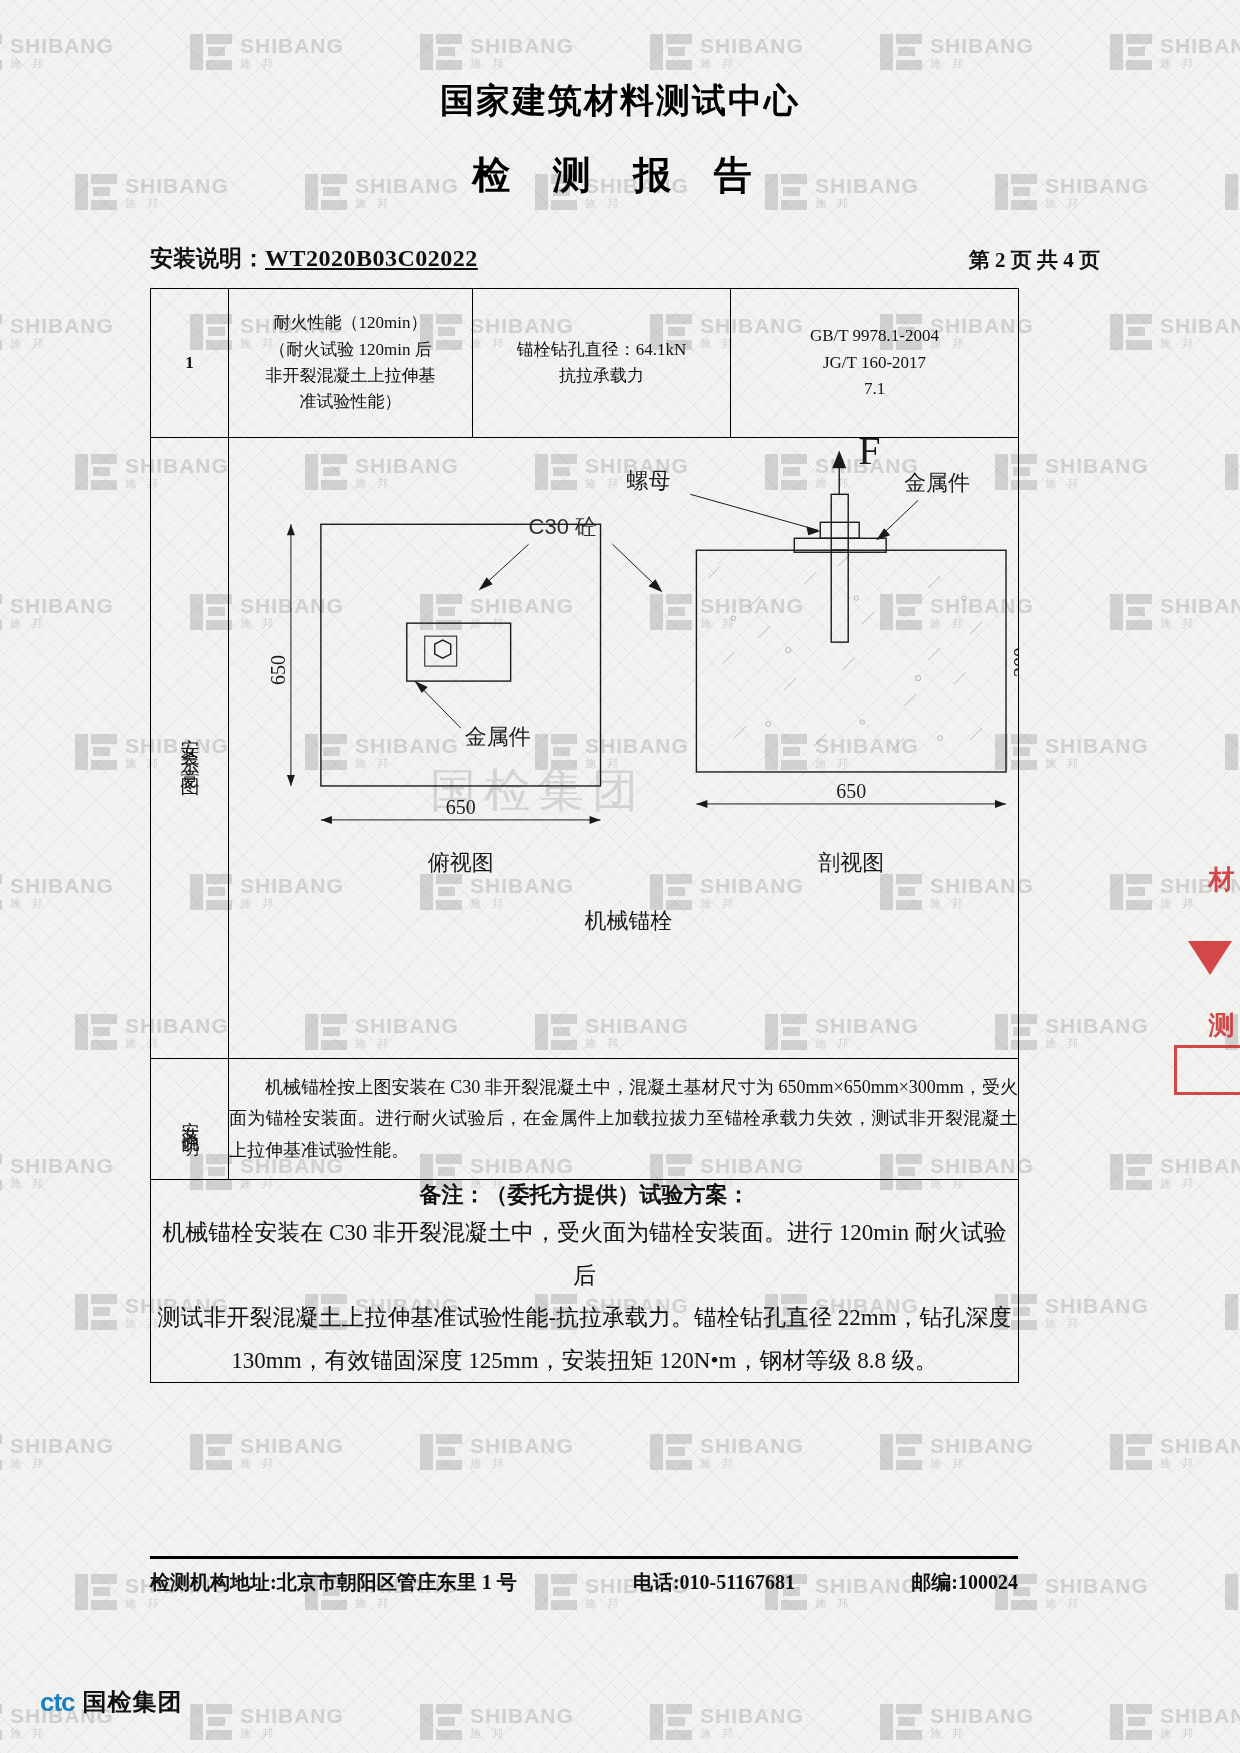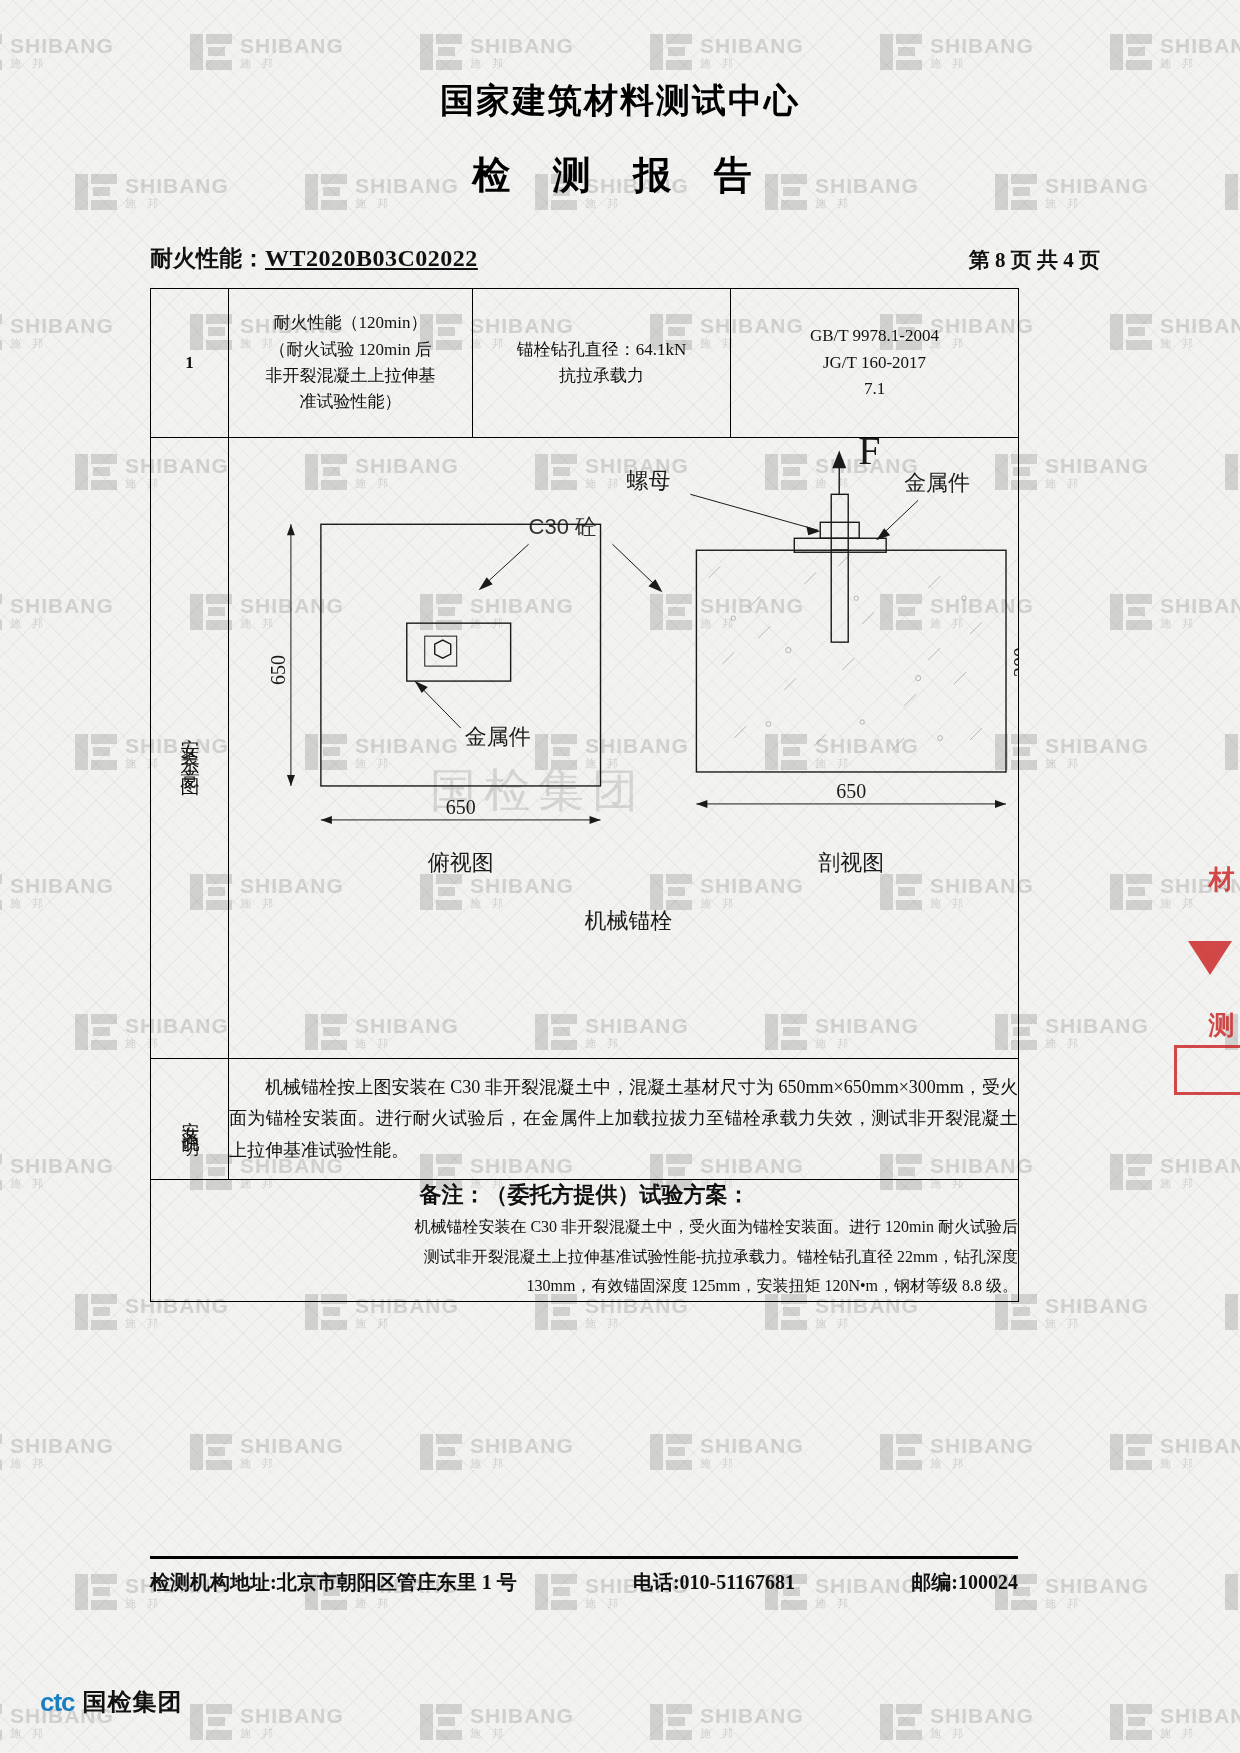--- a/index.html
+++ b/index.html
@@ -80,21 +80,21 @@
   .vlabel{
     writing-mode:vertical-rl;text-orientation:upright;
     margin:0 auto;font-size:19px;letter-spacing:10px;line-height:1.1;
   }
   .diagram-cell{height:620px;position:relative;padding:0;}
   .note-cell{height:120px;text-align:left;padding:10px 16px 10px 18px;font-size:18px;line-height:1.75;}
   .note-cell p{margin:0;text-indent:2em;text-align:justify;}
 
   .remark-cell{text-align:left;padding:8px 14px 14px 16px;}
   .remark-title{font-size:22px;font-weight:bold;font-family:"Liberation Sans",sans-serif;}
-  .remark-body{font-size:16px;line-height:1.85;margin-top:2px;text-align:right;}
+  .remark-body{font-size:23px;line-height:1.85;margin-top:2px;}
   .remark-body p{margin:0;}
 
   .footer{
     position:absolute;left:150px;top:1556px;width:868px;
     border-top:3px solid #000;padding-top:10px;
     display:flex;justify-content:space-between;align-items:baseline;
     font-size:20px;font-weight:bold;font-family:"Liberation Serif",serif;
   }
 
   
@@ -1020,23 +1020,23 @@
   </div>
 <div id="texture"></div>
 
 <div id="page">
 
   <div class="org-title">国家建筑材料测试中心</div>
   <div class="doc-title">检 测 报 告</div>
 
   <div class="meta-row">
     <div class="meta-left">
-      <span>耐火性能：</span><span class="num">WT2020B03C02022</span>
-    </div>
-    <div class="meta-right">第 8 页 共 4 页</div>
+      <span>安装说明：</span><span class="num">WT2020B03C02022</span>
+    </div>
+    <div class="meta-right">第 2 页 共 4 页</div>
   </div>
 
   <table class="main">
     <colgroup>
       <col style="width:78px">
       <col style="width:244px">
       <col style="width:258px">
       <col style="width:288px">
     </colgroup>
     <tbody>

